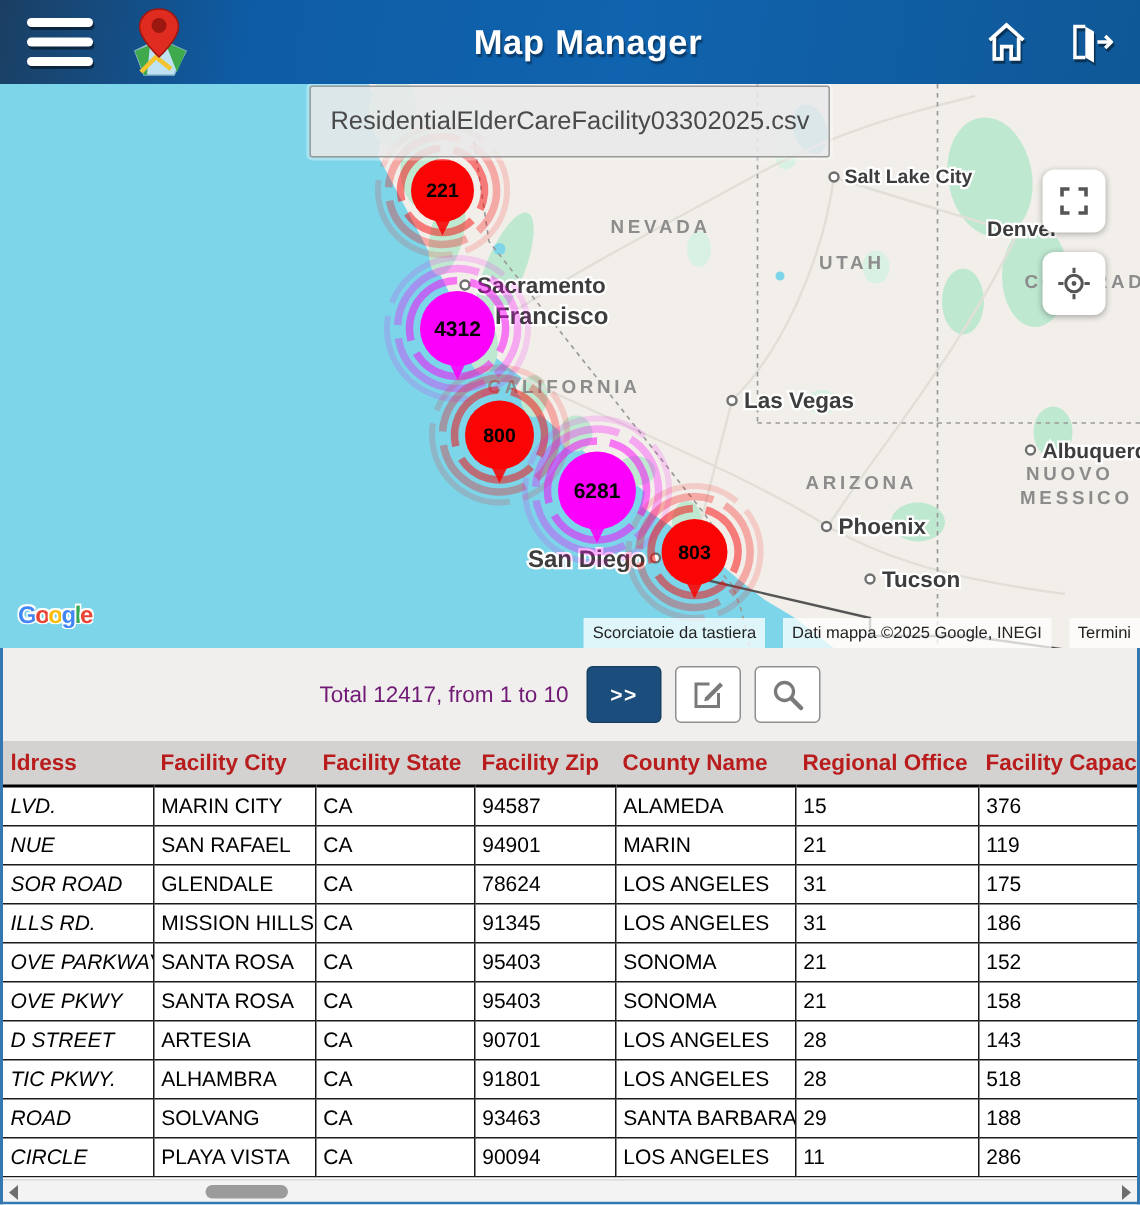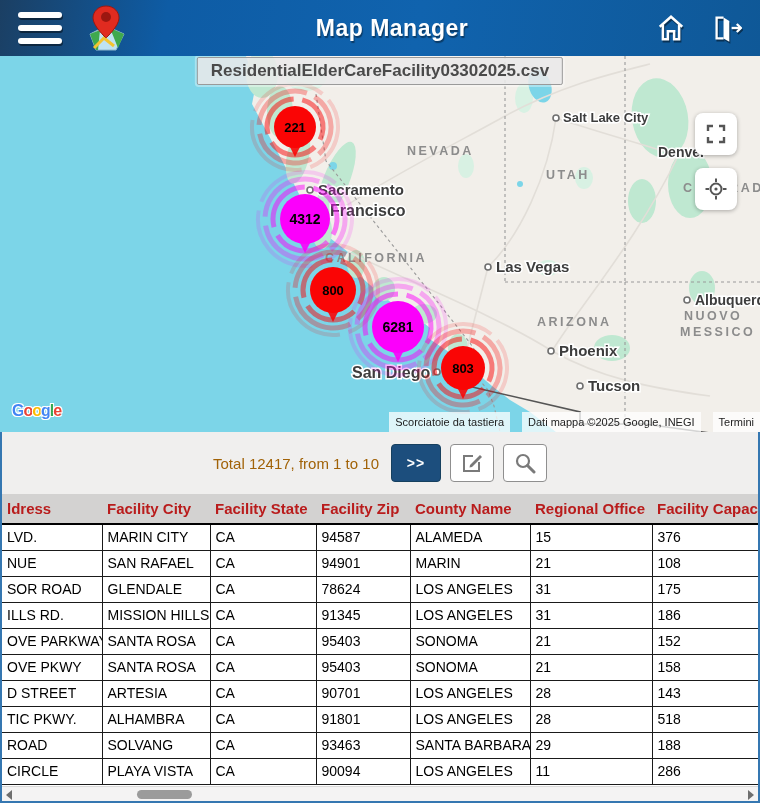--- a/index.html
+++ b/index.html
@@ -18,47 +18,47 @@
     font-size:23px; font-weight:bold; letter-spacing:.5px; text-shadow:1px 2px 1px rgba(0,0,0,.4); pointer-events:none;padding-left:24px; }
   .header-right { margin-left:auto; display:flex; gap:26px; align-items:center; }
   .hicon { width:30px; height:30px; filter:drop-shadow(1px 2px 0 rgba(0,0,0,.45)); cursor:pointer; }
 
   
   .map-wrap { position:relative; height:376px; flex:0 0 376px; overflow:hidden;
     background:#7cd5e8; outline:1px dotted #8a8a8a; outline-offset:-1px; }
   .map-svg { position:absolute; inset:0; }
   .map-title { position:absolute; top:1px; left:50%; transform:translateX(-50%);
     background:rgba(233,233,233,.88); border:1px solid #9a9a9a; box-shadow:0 0 0 2px rgba(255,255,255,.35);
-    padding:3px 13px; font-size:17px; font-weight:bold; color:#4a4a4a; white-space:nowrap; border-radius:2px; z-index:6; }
+    padding:13px 13px; font-size:17px; font-weight:normal; color:#4a4a4a; white-space:nowrap; border-radius:2px; z-index:6; }
   .map-btn { position:absolute; right:23px; width:42px; height:42px; background:#fff; border:none; border-radius:8px;
     box-shadow:0 1px 4px rgba(0,0,0,.3); display:flex; align-items:center; justify-content:center; cursor:pointer; z-index:5; }
   .map-btn.fullscreen { top:57px; }
   .map-btn.locate { top:112px; }
   .google-logo { position:absolute; left:12px; bottom:12px; font-size:16px; font-weight:bold; letter-spacing:-1px; z-index:5;
     text-shadow:-1px -1px 0 #fff,1px -1px 0 #fff,-1px 1px 0 #fff,1px 1px 0 #fff; }
   .attribution { position:absolute; right:0; bottom:0; display:flex; align-items:flex-end; z-index:5; font-size:11px; color:#222; }
   .attribution span { background:rgba(255,255,255,.75); padding:4px 6px; white-space:nowrap; }
   .attribution .gap { background:transparent; width:10px; }
 
   
   .bottom-panel { flex:1; display:flex; flex-direction:column; border-left:2px solid #3577b1; border-right:2px solid #3577b1; border-bottom:2px solid #3577b1; }
   .toolbar { height:62px; flex:0 0 62px; background:#f0efee; display:flex; align-items:center; justify-content:center; gap:9px; }
-  .toolbar-summary { font-size:15px; color:#a16207; margin-right:3px; }
+  .toolbar-summary { font-size:15px; color:#701a75; margin-right:3px; }
   .btn-next { width:50px; height:38px; background:#1c4e7d; color:#fff; border:1px solid #16405f; border-radius:4px;
     font-size:14px; font-weight:bold; letter-spacing:1px; cursor:pointer; }
   .btn-tool { width:44px; height:38px; background:#fff; border:1px solid #8f8f8f; border-radius:4px;
     display:flex; align-items:center; justify-content:center; cursor:pointer; }
 
   
   .grid { width:100%; border-collapse:collapse; table-layout:fixed; background:#fff; }
   .grid th { background:#d3d2d1; font-size:15px; font-weight:bold; color:#b91c1c; text-align:left;
     height:30px; padding:0 4px 0 5px; border-bottom:2px solid #000; white-space:nowrap; overflow:hidden; }
   .grid td { font-size:14px; color:#000; height:26px; padding:0 4px 0 5px; border:1px solid #1a1a1a;
     border-left:1px solid #1a1a1a; white-space:nowrap; overflow:hidden; background:#fff; }
-  .grid td:first-child { border-left:none; }
+  .grid td:first-child { border-left:none;font-style:italic; }
   .grid td:last-child, .grid th:last-child { border-right:none; }
 
   
   .hscroll { height:15px; flex:0 0 15px; background:#f4f3f3; border-top:1px solid #d9d9d9; position:relative; }
   .hs-arrow { position:absolute; top:0; width:14px; height:15px; display:flex; align-items:center; justify-content:center; cursor:pointer; }
   .hs-arrow.left { left:0; } .hs-arrow.right { right:0; }
   .hs-arrow .tri { width:0; height:0; border-top:5px solid transparent; border-bottom:5px solid transparent; }
   .hs-arrow.left .tri { border-right:6px solid #6e6e6e; }
   .hs-arrow.right .tri { border-left:6px solid #6e6e6e; }
   .hs-thumb { position:absolute; top:3px; left:135px; width:55px; height:9px; background:#9b9b9b; border-radius:5px; cursor:grab; }
@@ -309,21 +309,21 @@
             <td>15</td>
             <td>376</td>
           </tr>
           <tr>
             <td>NUE</td>
             <td>SAN RAFAEL</td>
             <td>CA</td>
             <td>94901</td>
             <td>MARIN</td>
             <td>21</td>
-            <td>108</td>
+            <td>119</td>
           </tr>
           <tr>
             <td>SOR ROAD</td>
             <td>GLENDALE</td>
             <td>CA</td>
             <td>78624</td>
             <td>LOS ANGELES</td>
             <td>31</td>
             <td>175</td>
           </tr>

